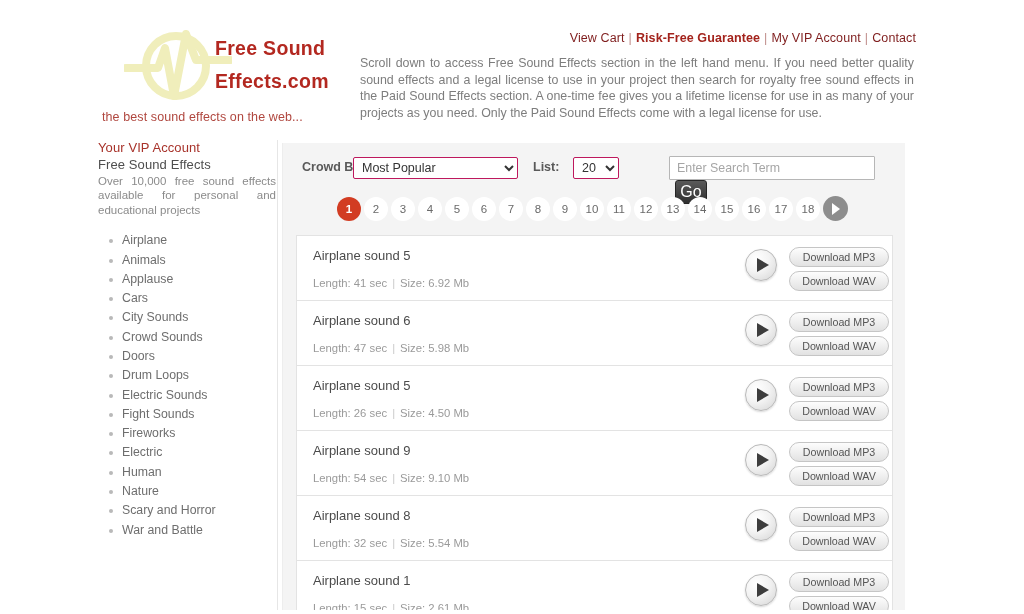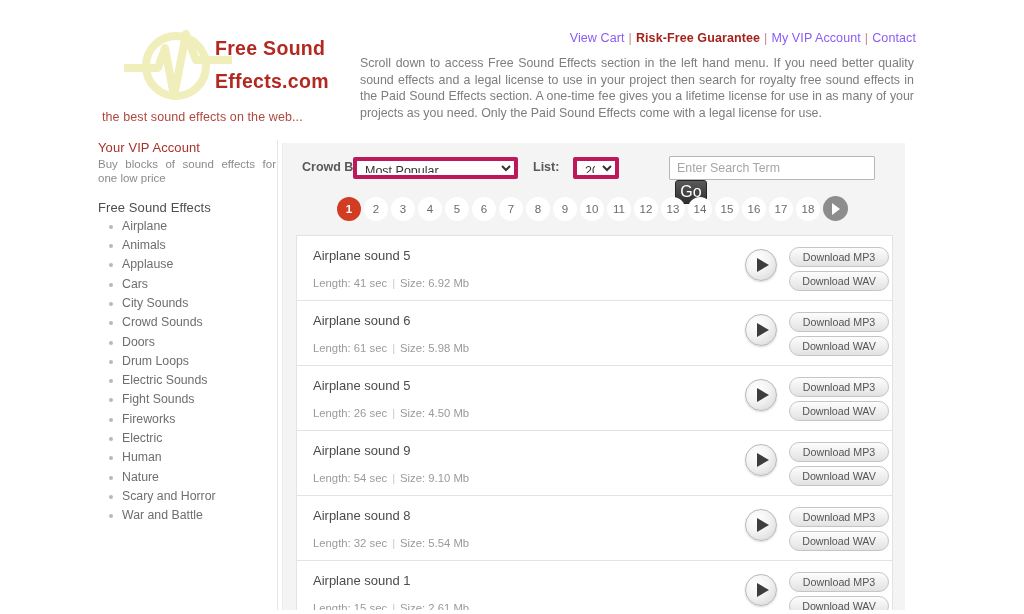--- a/index.html
+++ b/index.html
@@ -60,21 +60,21 @@
 
   .topnav {
     position: absolute;
     right: 108px; top: 31px;
     font-size: 12.5px;
     color: #b04a44;
     white-space: nowrap;
     letter-spacing: .1px;
   }
   .topnav a {
-    color: #8b5cf6;
+    color: #7f1d1d;
     text-decoration: none;
   }
   .topnav a.strong { font-weight: bold; color: #a3231c; }
   .topnav .sep { color: #c08e8b; padding: 0 4px; }
 
   .intro {
     position: absolute;
     left: 360px; top: 55px;
     width: 554px;
     font-size: 12.4px;
@@ -155,21 +155,21 @@
   }
   .sortby-label { left: 19px; }
   .list-label  { left: 250px; }
 
   select.tb-select {
     position: absolute;
     font-family: "Liberation Sans", sans-serif;
     font-size: 12.5px;
     color: #333;
     background: #ffffff;
-    border: 4px solid #be185d;
+    border: 1px solid #be185d;
     border-radius: 2px;
     padding: 2px 4px;
     height: 22px;
     top: 14px;
   }
   #sort-select { left: 70px; width: 165px; }
   #list-select { left: 290px; width: 46px; }
 
   .search-wrap {
     position: absolute;
@@ -346,23 +346,23 @@
 
     <div class="topnav">
       <a href="#">View Cart</a><span class="sep">|</span><a href="#" class="strong">Risk-Free Guarantee</a><span class="sep">|</span><a href="#">My VIP Account</a><span class="sep">|</span><a href="#">Contact</a>
     </div>
 
     <div class="intro">Scroll down to access Free Sound Effects section in the left hand menu. If you need better quality sound effects and a legal license to use in your project then search for royalty free sound effects in the Paid Sound Effects section. A one-time fee gives you a lifetime license for use in as many of your projects as you need. Only the Paid Sound Effects come with a legal license for use.</div>
   </div>
 
   <div class="sidebar">
     <div class="side-h">Your VIP Account</div>
-    <div class="side-p">Buy blocks of sound effects for one low price</div>
 
     <div class="side-h gray">Free Sound Effects</div>
+    <div class="side-p">Over 10,000 free sound effects available for personal and educational projects</div>
 
     <ul class="side-list" id="category-list">
         <li><span>Airplane</span></li>
         <li><span>Animals</span></li>
         <li><span>Applause</span></li>
         <li><span>Cars</span></li>
         <li><span>City Sounds</span></li>
         <li><span>Crowd Sounds</span></li>
         <li><span>Doors</span></li>
         <li><span>Drum Loops</span></li>
@@ -399,21 +399,21 @@
     <div class="results" id="results">
         <div class="row">
           <div class="row-title">Airplane sound 5</div>
           <div class="row-meta"><span>Length: 41 sec</span><span class="pipe">|</span><span>Size: 6.92 Mb</span></div>
           <div class="play-btn"></div>
           <button class="dl dl-mp3">Download MP3</button>
           <button class="dl dl-wav">Download WAV</button>
         </div>
         <div class="row">
           <div class="row-title">Airplane sound 6</div>
-          <div class="row-meta"><span>Length: 61 sec</span><span class="pipe">|</span><span>Size: 5.98 Mb</span></div>
+          <div class="row-meta"><span>Length: 47 sec</span><span class="pipe">|</span><span>Size: 5.98 Mb</span></div>
           <div class="play-btn"></div>
           <button class="dl dl-mp3">Download MP3</button>
           <button class="dl dl-wav">Download WAV</button>
         </div>
         <div class="row">
           <div class="row-title">Airplane sound 5</div>
           <div class="row-meta"><span>Length: 26 sec</span><span class="pipe">|</span><span>Size: 4.50 Mb</span></div>
           <div class="play-btn"></div>
           <button class="dl dl-mp3">Download MP3</button>
           <button class="dl dl-wav">Download WAV</button>

